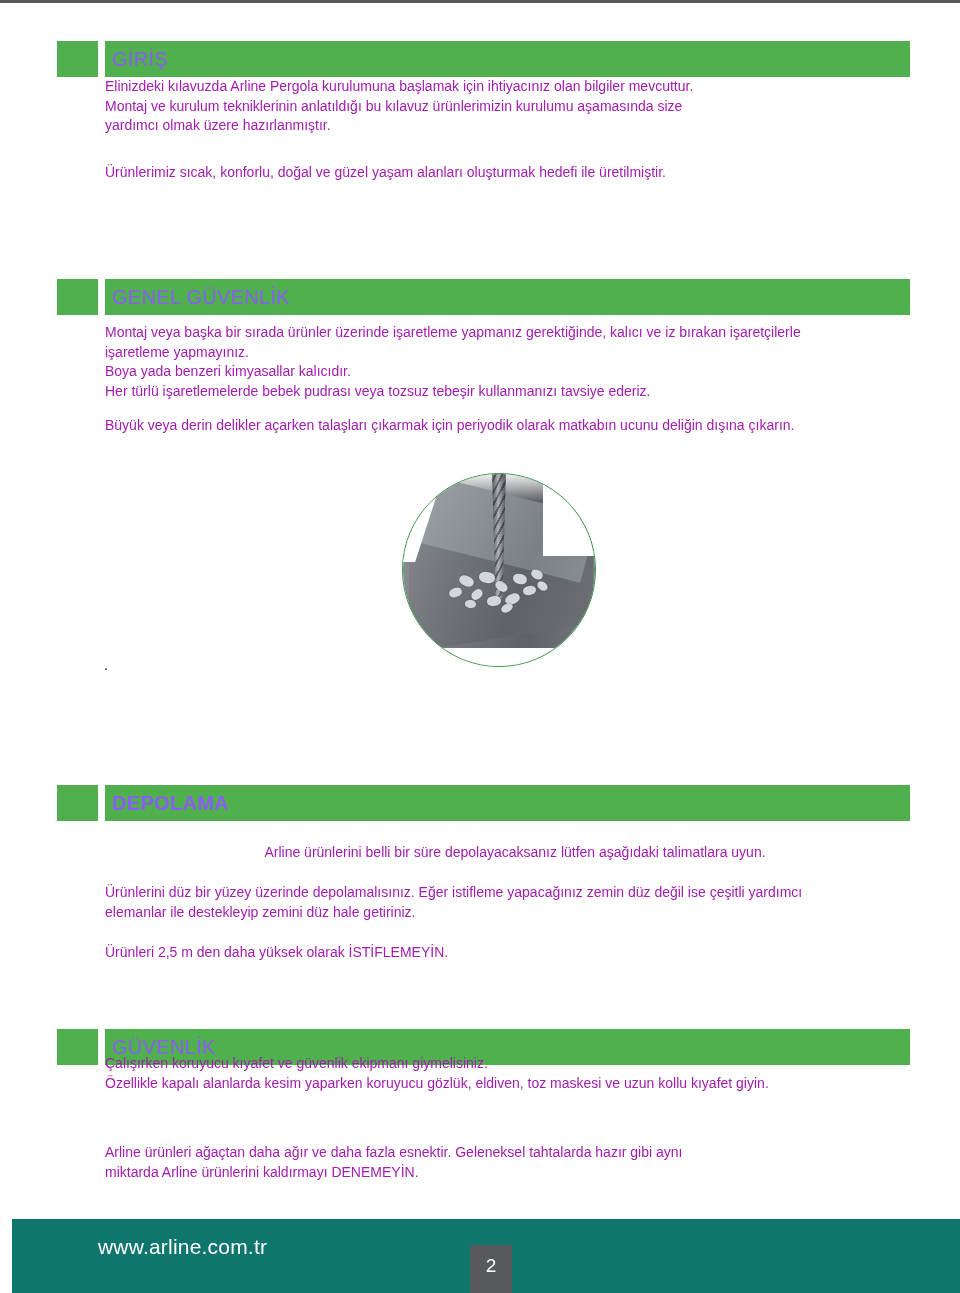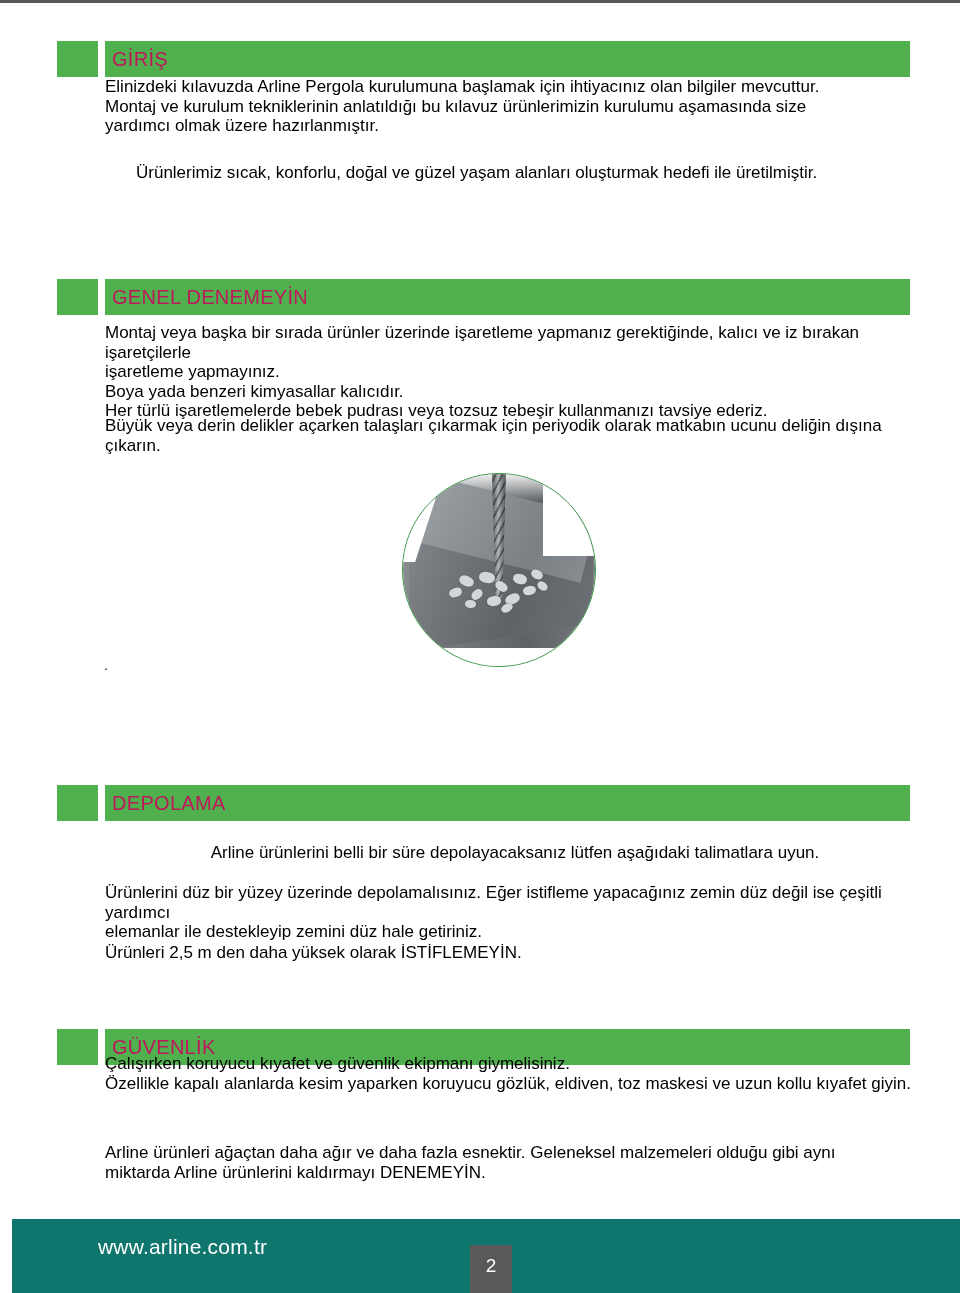--- a/index.html
+++ b/index.html
@@ -52,34 +52,34 @@
     left: 48px;
     top: 0;
     height: 36px;
     background: #51b04e;
     box-sizing: border-box;
   }
   .section-head .bar-title {
     position: absolute;
     left: 55px;
     top: 7px;
-    color: #be185d;
+    color: #8b5cf6;
     font-size: 20px;
     letter-spacing: 0.3px;
     line-height: 22px;
     white-space: nowrap;
   }
 
   
   .para {
     position: absolute;
     left: 105px;
-    font-size: 17px;
+    font-size: 14px;
     line-height: 19.5px;
-    color: #000000;
+    color: #a21caf;
     white-space: pre-line;
   }
 
   
   .photo-wrap {
     position: absolute;
     left: 380px;
     top: 470px;
     width: 205px;
     height: 200px;
@@ -227,26 +227,26 @@
 
   <div class="section-head" style="top:38px; width:853px;">
     <div class="stub"></div>
     <div class="bar" style="width:805px;"></div>
     <div class="bar-title">GİRİŞ</div>
   </div>
 
   <div class="para" style="top:74px; width:790px;">Elinizdeki kılavuzda Arline Pergola kurulumuna başlamak için ihtiyacınız olan bilgiler mevcuttur.
 Montaj ve kurulum tekniklerinin anlatıldığı bu kılavuz ürünlerimizin kurulumu aşamasında size
 yardımcı olmak üzere hazırlanmıştır.</div>
-  <div class="para" style="top:160px; width:790px;margin-left:31px;">Ürünlerimiz sıcak, konforlu, doğal ve güzel yaşam alanları oluşturmak hedefi ile üretilmiştir.</div>
+  <div class="para" style="top:160px; width:790px;">Ürünlerimiz sıcak, konforlu, doğal ve güzel yaşam alanları oluşturmak hedefi ile üretilmiştir.</div>
 
   <div class="section-head" style="top:276px; width:853px;">
     <div class="stub"></div>
     <div class="bar" style="width:805px;"></div>
-    <div class="bar-title">GENEL DENEMEYİN</div>
+    <div class="bar-title">GENEL GÜVENLİK</div>
   </div>
 
   <div class="para" style="top:413px; width:820px;">Büyük veya derin delikler açarken talaşları çıkarmak için periyodik olarak matkabın ucunu deliğin dışına çıkarın.</div>
   <div class="para" style="top:320px; width:820px;">Montaj veya başka bir sırada ürünler üzerinde işaretleme yapmanız gerektiğinde, kalıcı ve iz bırakan işaretçilerle
 işaretleme yapmayınız.
 Boya yada benzeri kimyasallar kalıcıdır.
 Her türlü işaretlemelerde bebek pudrası veya  tozsuz tebeşir kullanmanızı tavsiye ederiz.</div>
 
   <div class="photo-wrap">
     <div class="photo-circle">
@@ -273,40 +273,40 @@
         <div class="photo-bgL"></div>
         <div class="photo-bgR"></div>
         <div class="photo-bgBot"></div>
       </div>
     </div>
   </div>
 
   <div class="stray-dot">.</div>
 
 
-  <div class="section-head" style="top:782px; width:853px;">
+  <div class="section-head" style="top:782px; width:853px;font-weight:bold;">
     <div class="stub"></div>
     <div class="bar" style="width:805px;"></div>
     <div class="bar-title">DEPOLAMA</div>
   </div>
 
   <div class="para" style="top:840px; width:820px;text-align:center;">Arline ürünlerini belli bir süre depolayacaksanız lütfen aşağıdaki talimatlara uyun.</div>
   <div class="para" style="top:880px; width:820px;">Ürünlerini düz bir yüzey üzerinde depolamalısınız. Eğer istifleme yapacağınız zemin düz değil ise çeşitli yardımcı
 elemanlar ile destekleyip zemini düz hale getiriniz.</div>
   <div class="para" style="top:940px; width:820px;">Ürünleri 2,5 m den daha yüksek olarak İSTİFLEMEYİN.</div>
 
   <div class="section-head" style="top:1026px; width:853px;">
     <div class="stub"></div>
     <div class="bar" style="width:805px;"></div>
     <div class="bar-title">GÜVENLİK</div>
   </div>
 
   <div class="para" style="top:1051px; width:820px;">Çalışırken koruyucu kıyafet ve güvenlik ekipmanı giymelisiniz.
 Özellikle kapalı alanlarda kesim yaparken koruyucu gözlük, eldiven, toz maskesi ve uzun kollu kıyafet  giyin.</div>
-  <div class="para" style="top:1140px; width:820px;">Arline ürünleri ağaçtan daha ağır ve daha fazla esnektir. Geleneksel malzemeleri olduğu gibi aynı
+  <div class="para" style="top:1140px; width:820px;">Arline ürünleri ağaçtan daha ağır ve daha fazla esnektir. Geleneksel tahtalarda hazır gibi aynı
 miktarda Arline ürünlerini kaldırmayı DENEMEYİN.</div>
 
 </div>
 
 <div class="footer">
   <div class="footer-url">www.arline.com.tr</div>
 </div>
 <div class="page-box">
   <div class="page-num">2</div>
 </div>

